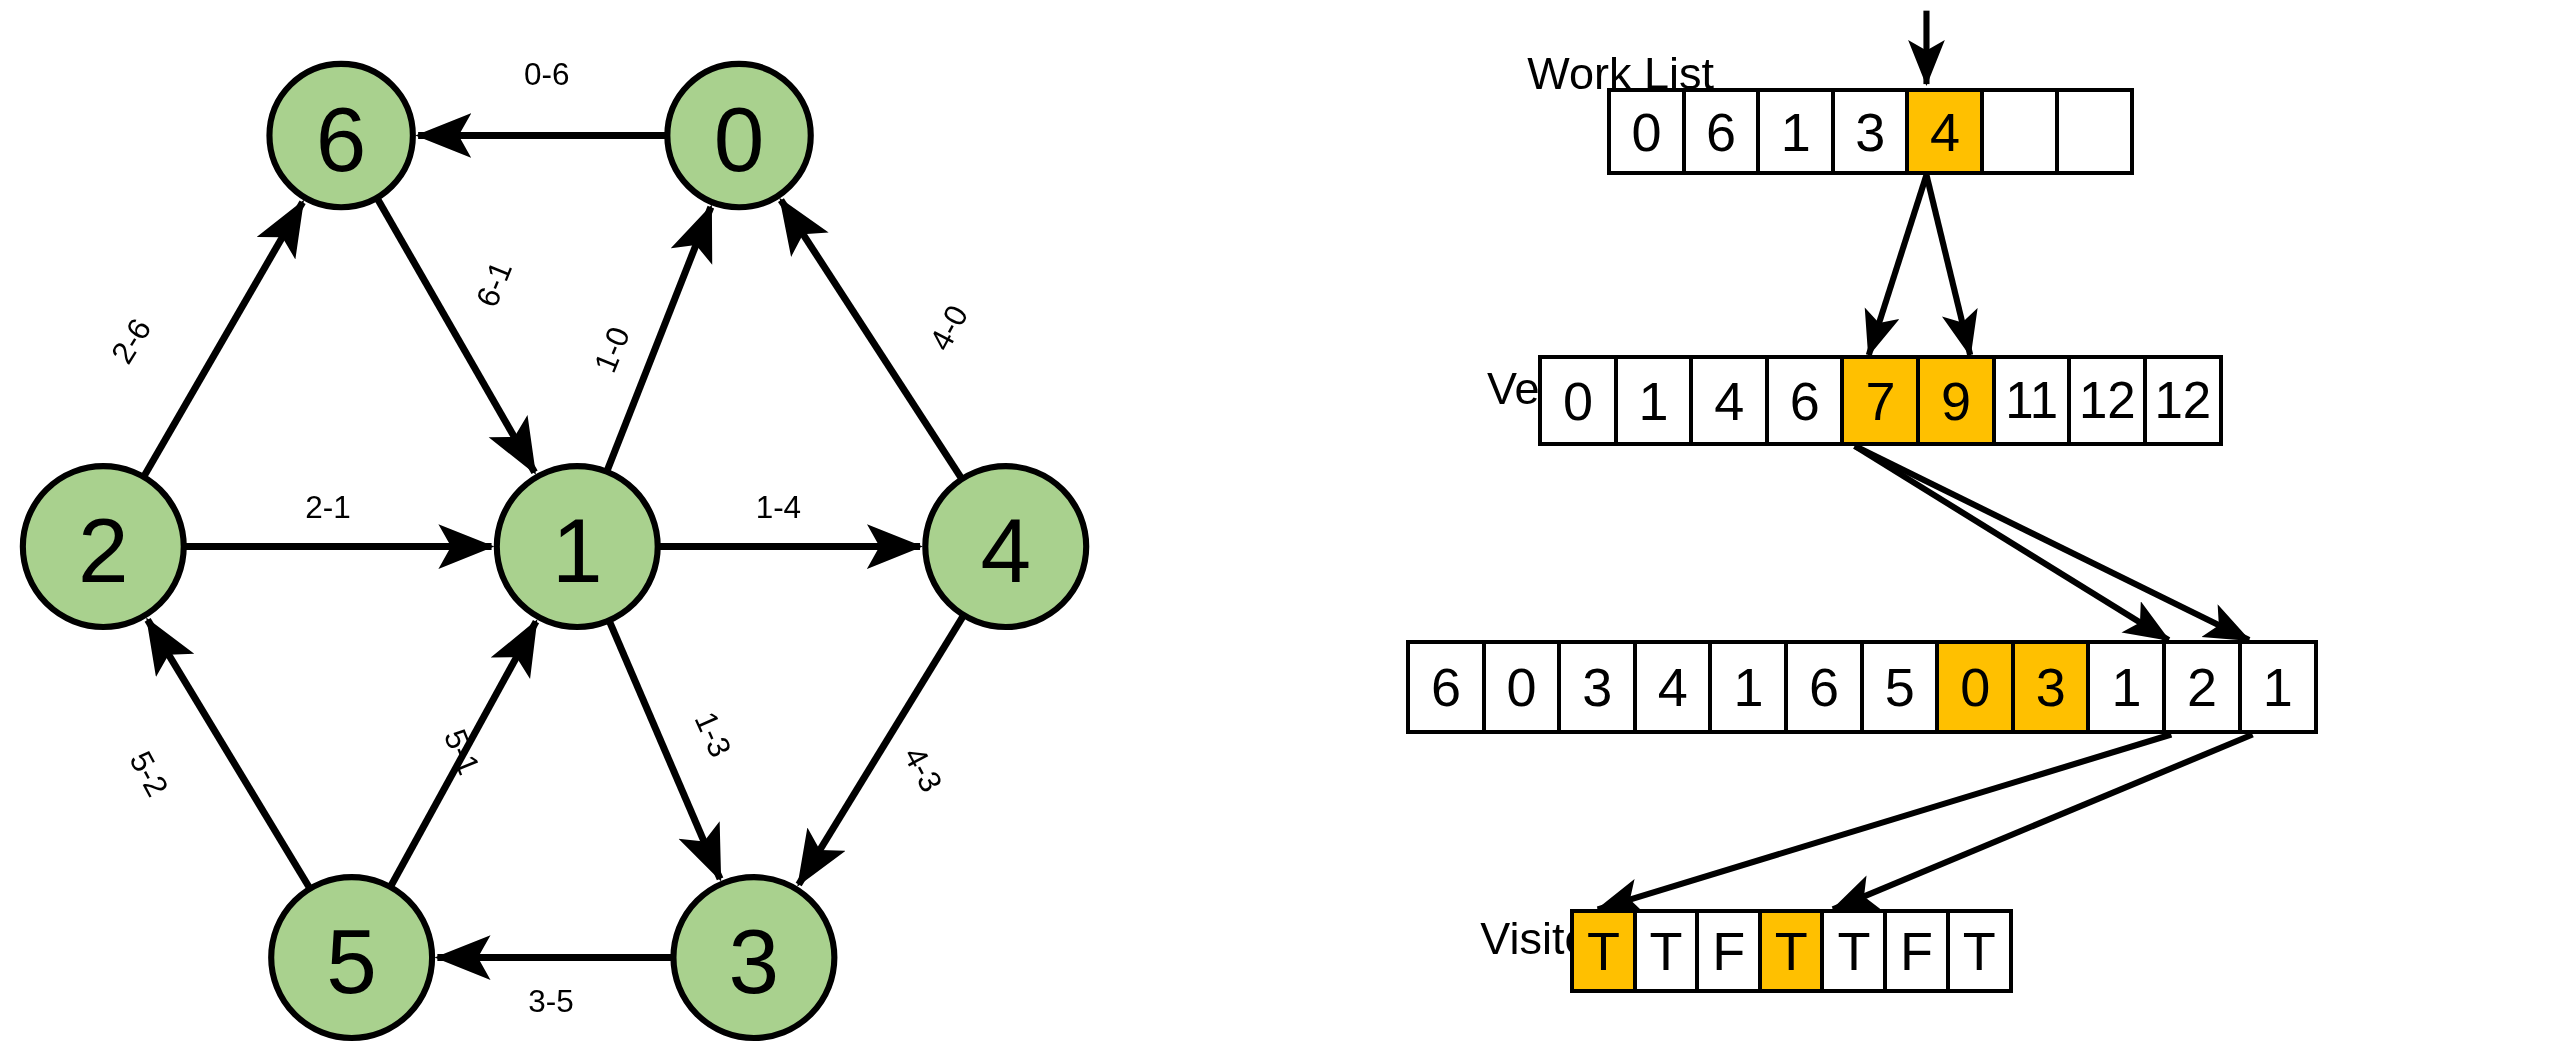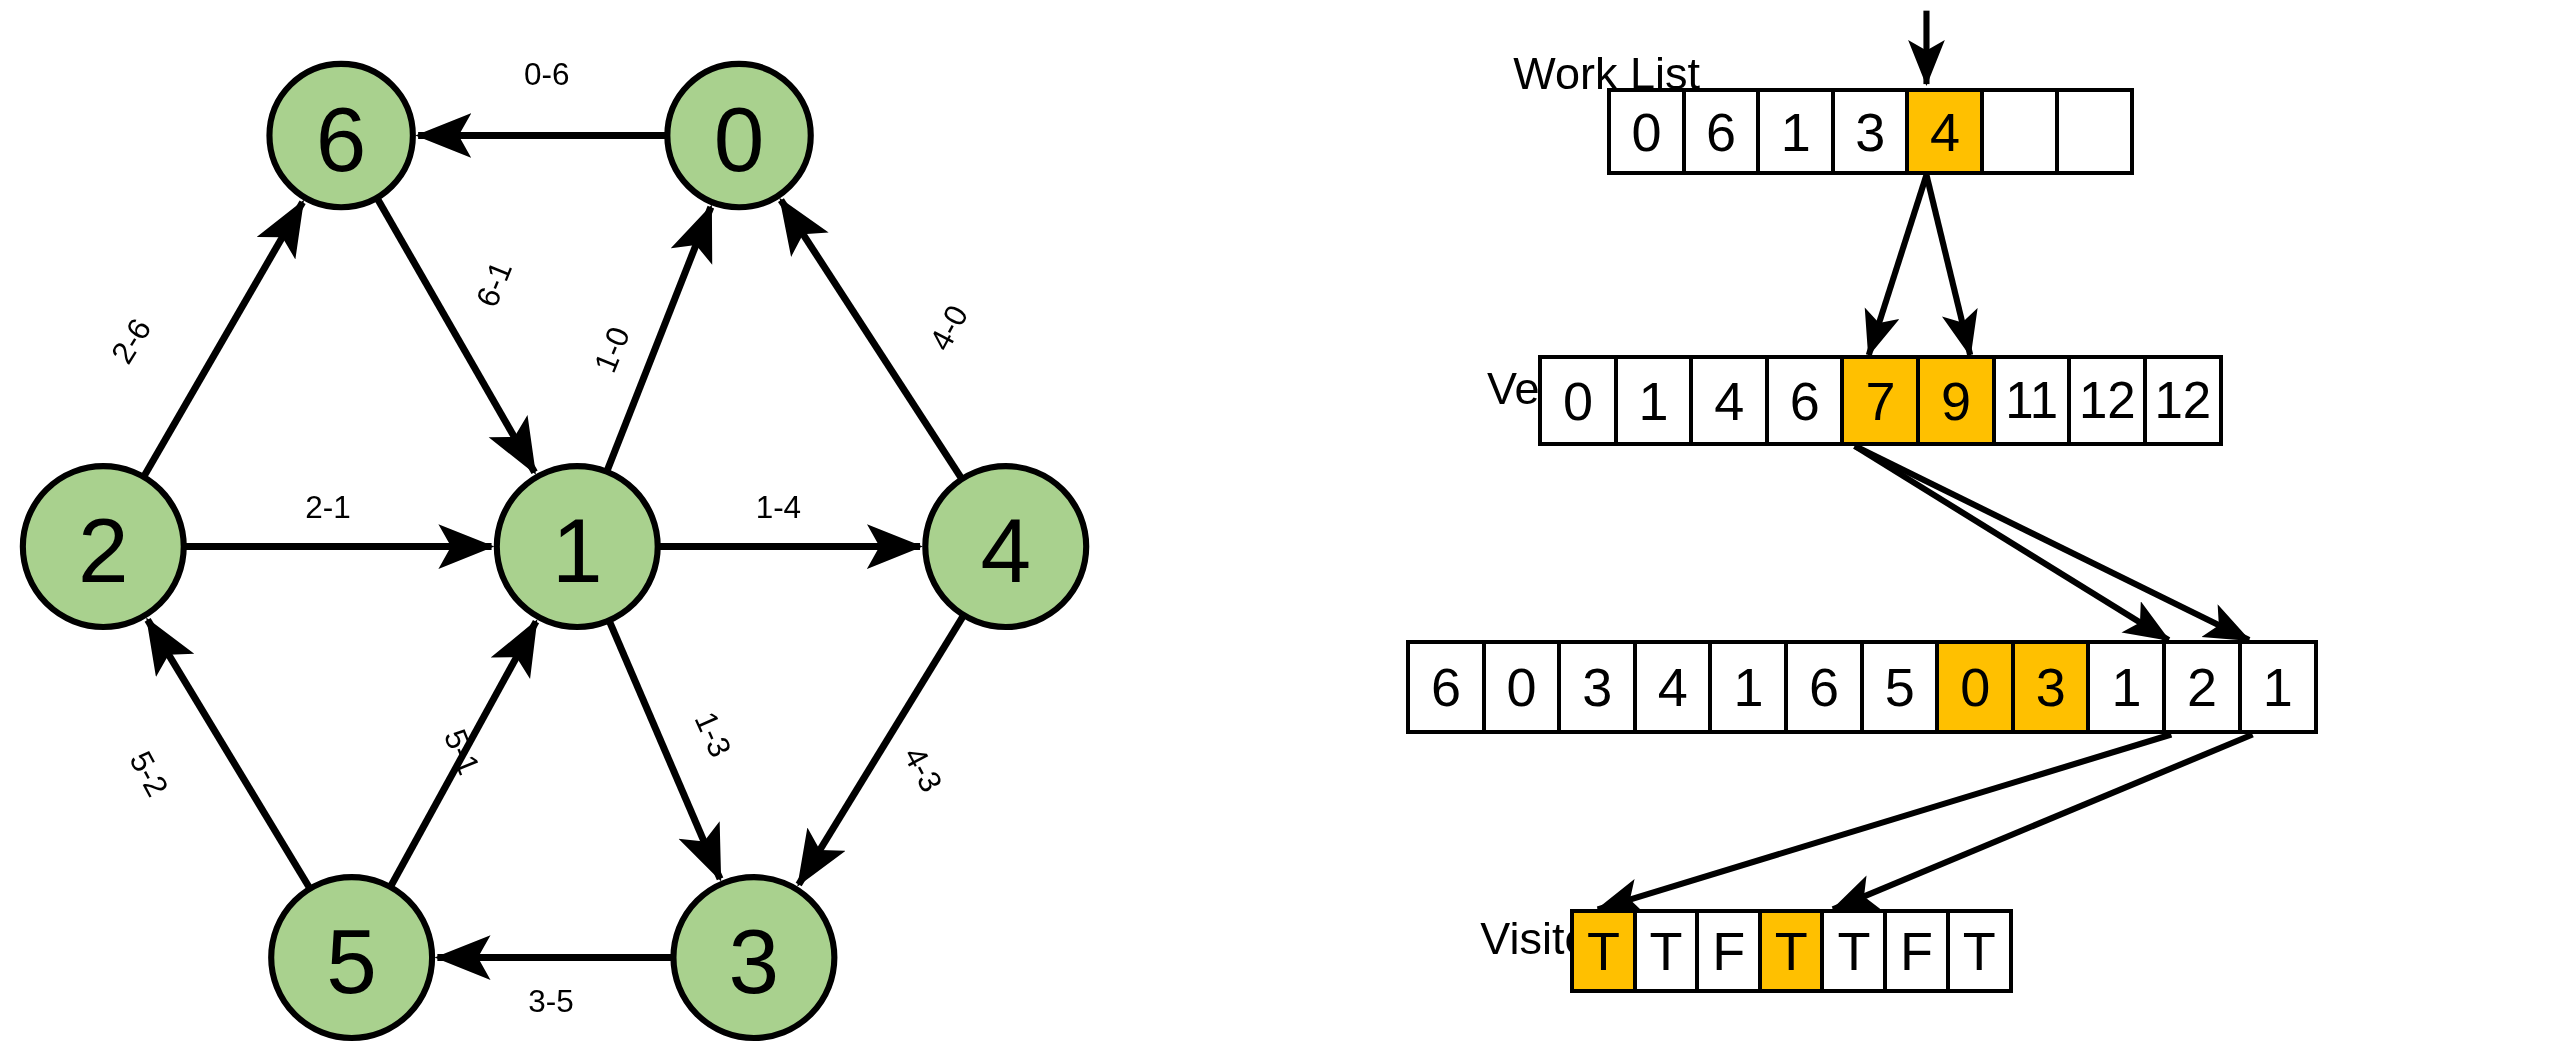--- a/index.html
+++ b/index.html
@@ -148,21 +148,21 @@
       <line x1="823" y1="200" x2="757" y2="406" stroke="#000" stroke-width="7" marker-end="url(#ah2)"></line>
       <line x1="823" y1="200" x2="873" y2="406" stroke="#000" stroke-width="7" marker-end="url(#ah2)"></line>
 
       <line x1="741" y1="510" x2="1100" y2="732" stroke="#000" stroke-width="7" marker-end="url(#ah2)"></line>
       <line x1="741" y1="510" x2="1192" y2="732" stroke="#000" stroke-width="7" marker-end="url(#ah2)"></line>
 
       <line x1="1103" y1="840" x2="447" y2="1040" stroke="#000" stroke-width="7" marker-end="url(#ah2)"></line>
       <line x1="1196" y1="840" x2="716" y2="1040" stroke="#000" stroke-width="7" marker-end="url(#ah2)"></line>
     </svg>
 
-    <div class="row-title" style="left:38px; top:51px; width:455px;">Work List</div>
+    <div class="row-title" style="left:52px; top:51px; width:455px;">Work List</div>
     <div class="cells-row" id="row-work" style="left:400px; top:88px;">
         <div class="cell" style="width: 79px; height: 87px;">
           <span>0</span>
         </div>
         <div class="cell" style="width: 79px; height: 87px;">
           <span>6</span>
         </div>
         <div class="cell" style="width: 79px; height: 87px;">
           <span>1</span>
         </div>

